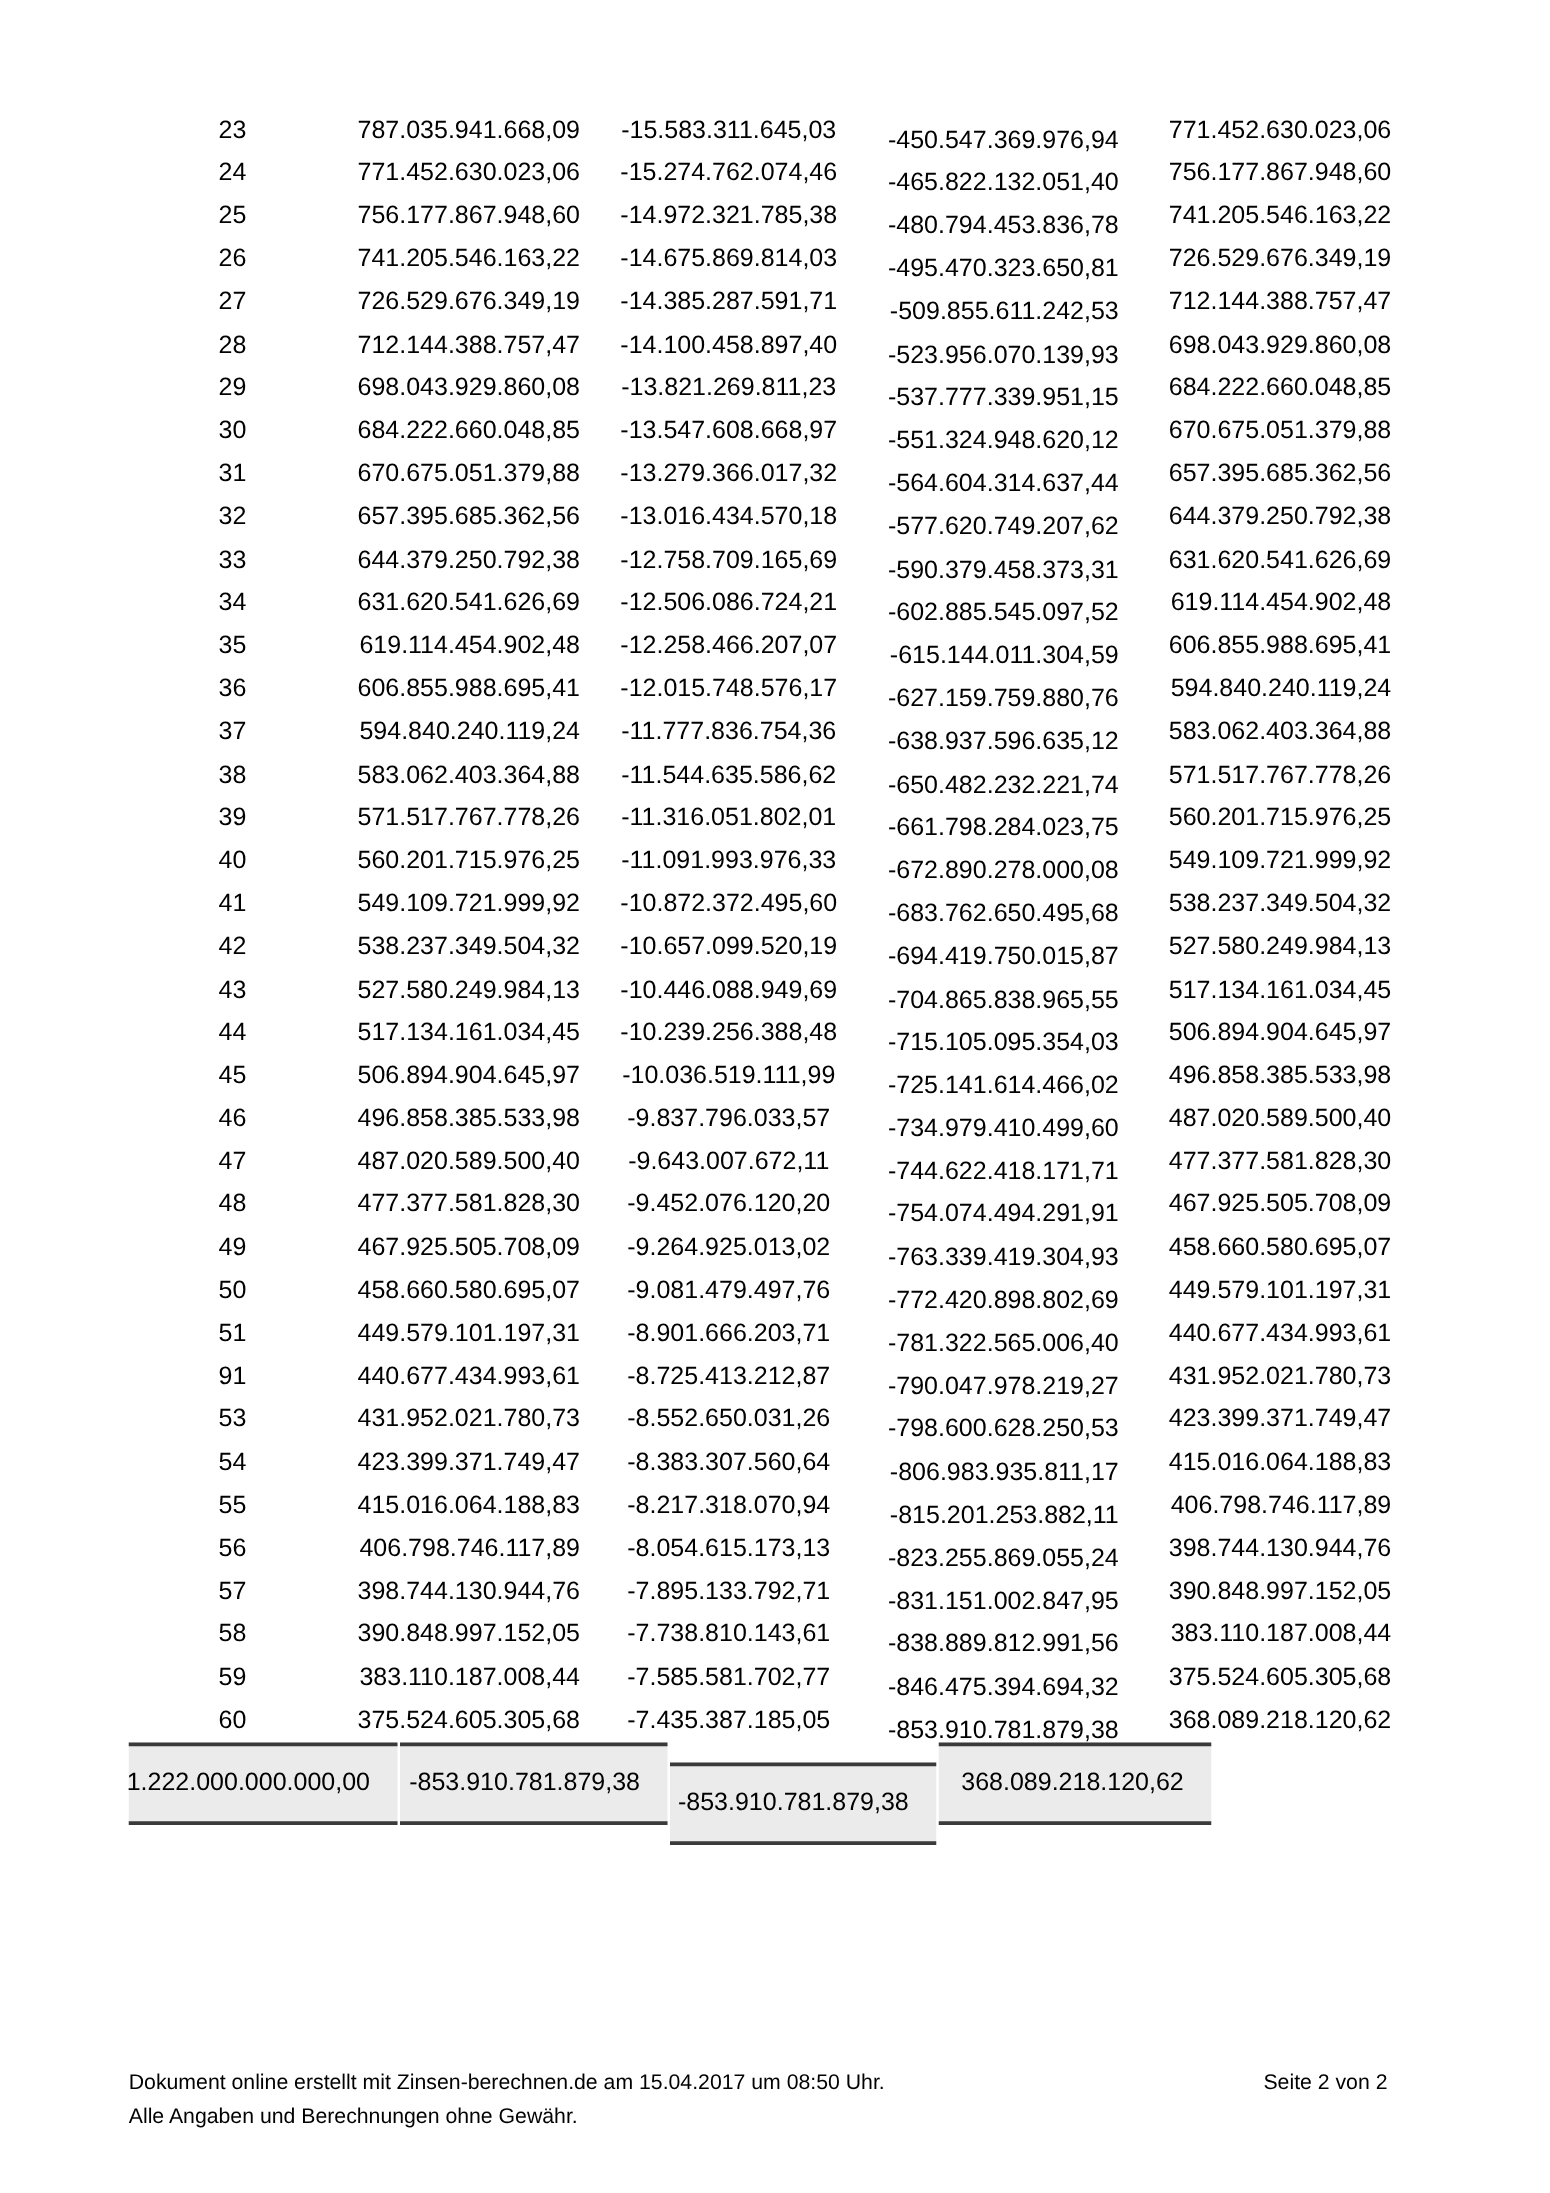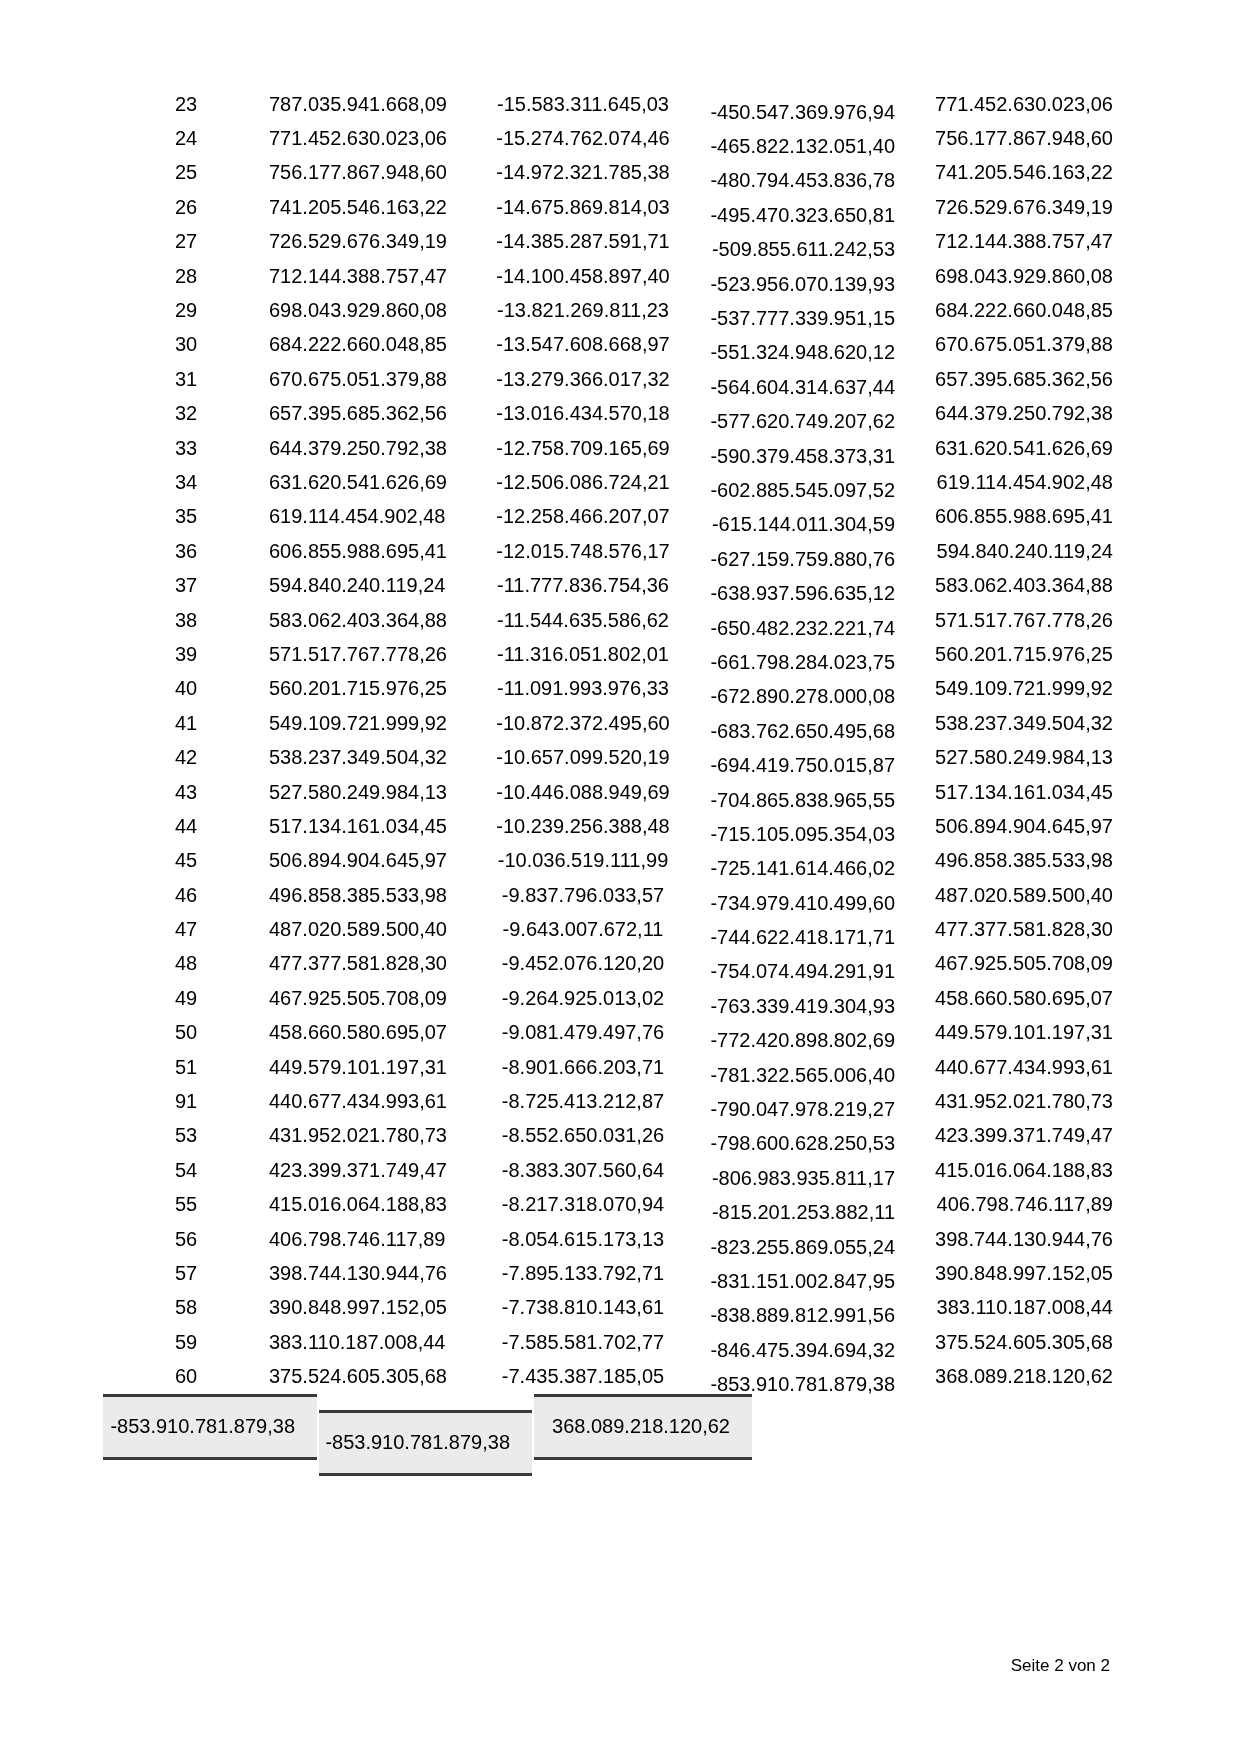--- a/index.html
+++ b/index.html
@@ -16,21 +16,21 @@
 
   .table {
     position: absolute;
     left: 103px; top: 87px;
     width: 1032px;
     font-size: 20px;
   }
   .row { display: flex; height: 34.4px; align-items: center; }
   .cell { box-sizing: border-box; white-space: nowrap; }
   .c0 { width: 166px; text-align: center; }
-  .c1 { width: 217px; padding-right: 22px; }
+  .c1 { width: 217px; text-align: right; padding-right: 22px; }
   .c2 { width: 216px; text-align: center; padding-right: 22px; }
   .c3 { width: 215px; text-align: right; padding-right: 22px; margin-top: 16px; }
   .c4 { width: 218px; text-align: right; padding-right: 22px; }
 
   .summary { display: flex; column-gap: 2px; }
   .summary .cell {
     background: #ebebeb;
     border-top: 3px solid #3a3a3a;
     border-bottom: 3px solid #3a3a3a;
     height: 66px;
@@ -371,23 +371,28 @@
   <div class="row">
     <div class="cell c0">60</div>
     <div class="cell c1">375.524.605.305,68</div>
     <div class="cell c2">-7.435.387.185,05</div>
     <div class="cell c3">-853.910.781.879,38</div>
     <div class="cell c4">368.089.218.120,62</div>
   </div>
 </div>
 
     <div class="summary">
+      <div class="cell c1">1.222.000.000.000,00</div>
       <div class="cell c2">-853.910.781.879,38</div>
       <div class="cell c3">-853.910.781.879,38</div>
       <div class="cell c4">368.089.218.120,62</div>
     </div>
 
   </div>
 
+  <div class="footer">
+    <div>Dokument online erstellt mit Zinsen-berechnen.de am 15.04.2017 um 08:50 Uhr.</div>
+    <div>Alle Angaben und Berechnungen ohne Gewähr.</div>
+  </div>
 
   <div class="pagenum">Seite 2 von 2</div>
 
 </div>
 
 </body></html>

